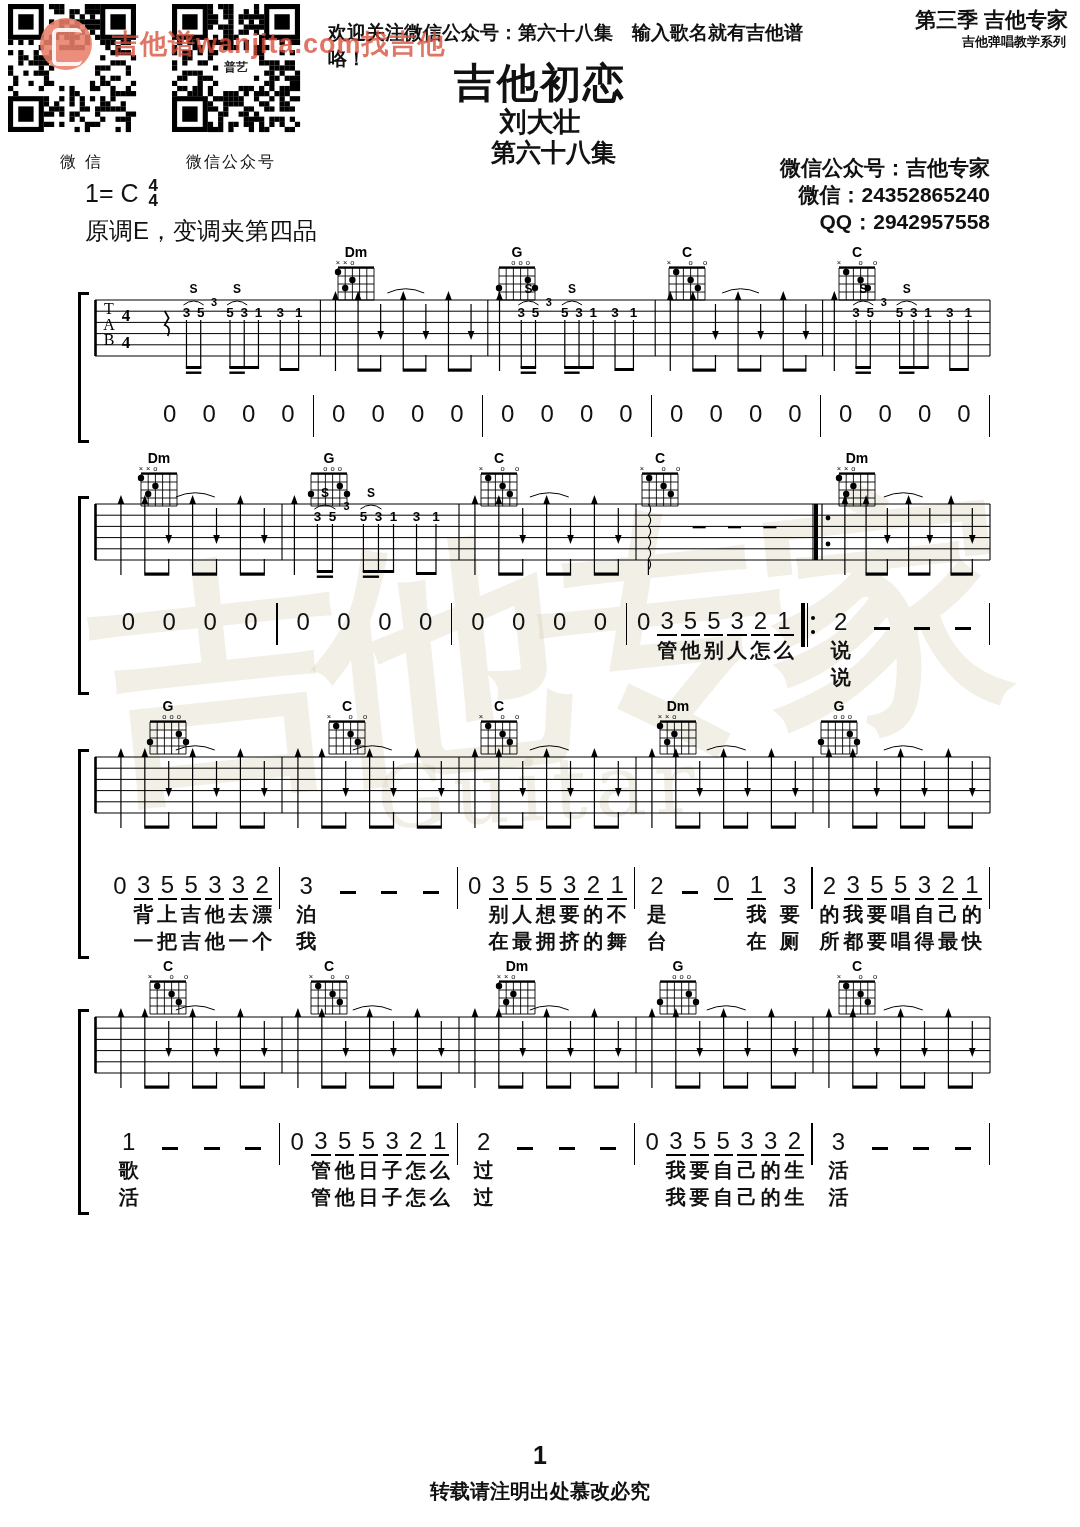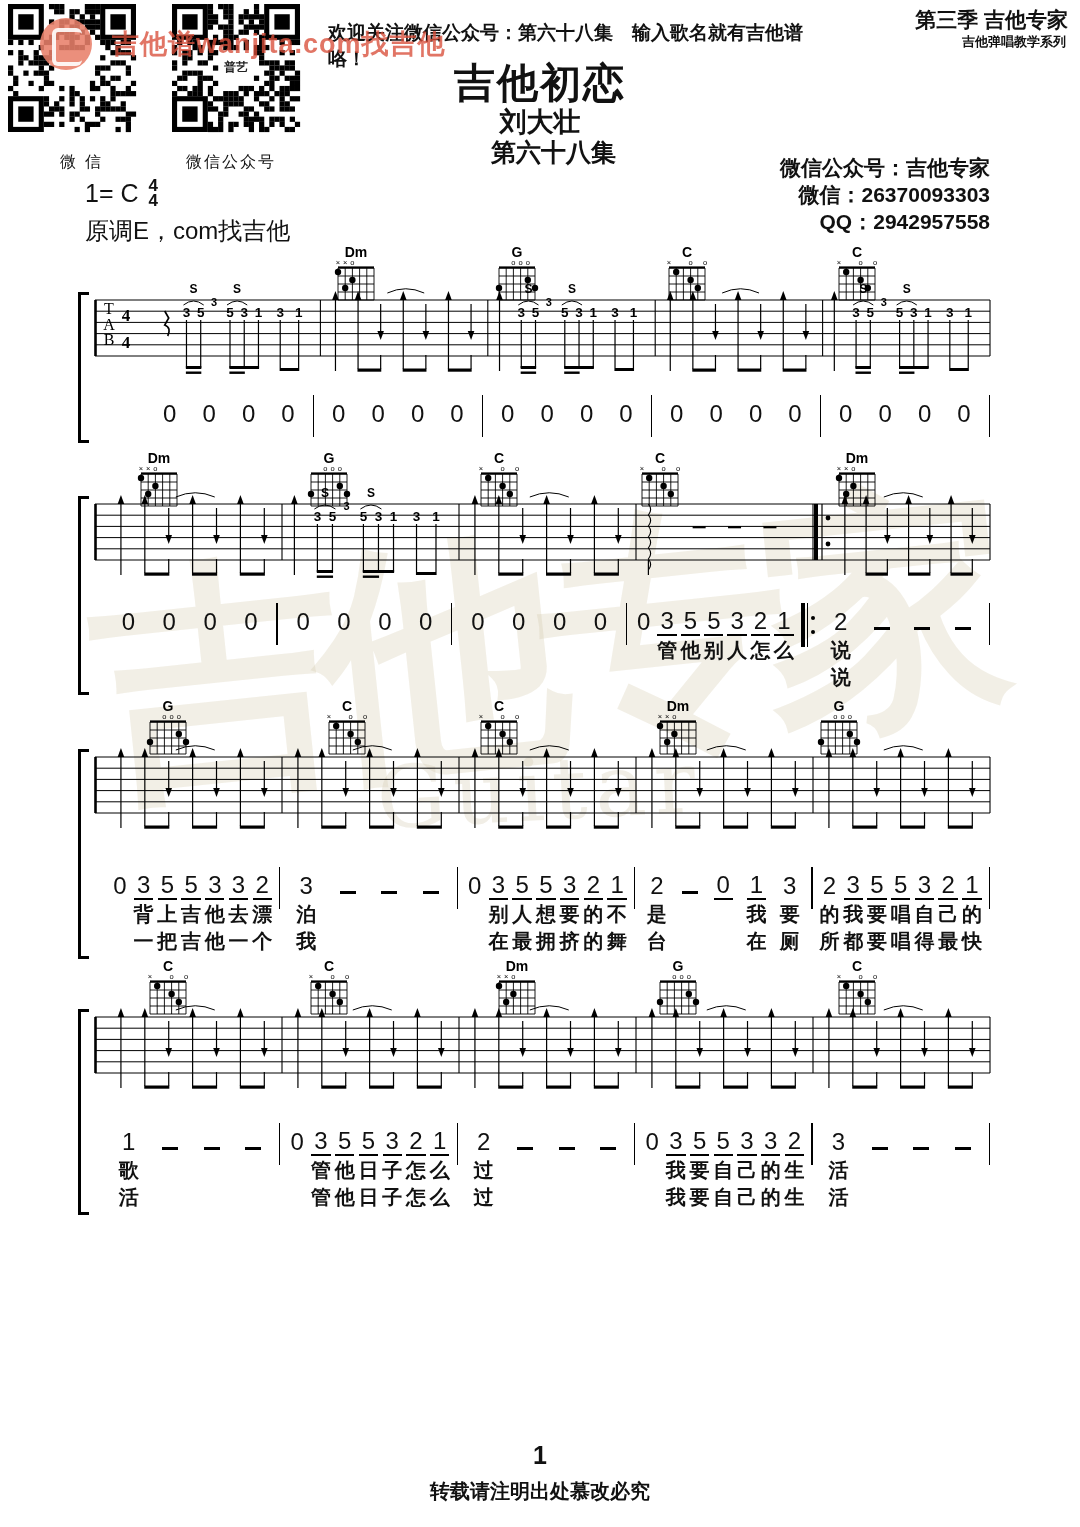--- a/index.html
+++ b/index.html
@@ -495,32 +495,32 @@
 
   <div class="welcome">欢迎关注微信公众号：第六十八集　输入歌名就有吉他谱咯！</div>
   <div class="season">第三季  吉他专家</div>
   <div class="series">吉他弹唱教学系列</div>
   <div class="song-title">吉他初恋</div>
   <div class="artist">刘大壮</div>
   <div class="episode">第六十八集</div>
 
   <div class="contact">
     <div>微信公众号：吉他专家</div>
-    <div>微信：26370093303</div>
+    <div>微信：24352865240</div>
     <div>QQ：2942957558</div>
   </div>
 
   <div class="keyrow">
     <span>1= C</span>
     <span class="timesig">
       <span>4</span>
       <span>4</span>
     </span>
   </div>
-  <div class="tuning">原调E，com找吉他</div>
+  <div class="tuning">原调E，变调夹第四品</div>
 
   <div id="music">
       <svg width="50" height="58" class="chordsvg" style="left: 330.55px; top: 246px;">
         <text x="25" y="11" text-anchor="middle" font-size="14" font-weight="bold" font-family="Liberation Sans, sans-serif" fill="#000">Dm</text>
         <text x="7" y="19" text-anchor="middle" font-size="7.5" fill="#000">×</text>
         <text x="14.2" y="19" text-anchor="middle" font-size="7.5" fill="#000">×</text>
         <text x="21.4" y="19" text-anchor="middle" font-size="7.5" fill="#000">o</text>
         <rect x="7" y="20.4" width="36" height="2.2" fill="#000"></rect>
         <line x1="7" y1="22" x2="7" y2="54" stroke="#000" stroke-width="0.9"></line>
         <line x1="14.2" y1="22" x2="14.2" y2="54" stroke="#000" stroke-width="0.9"></line>

